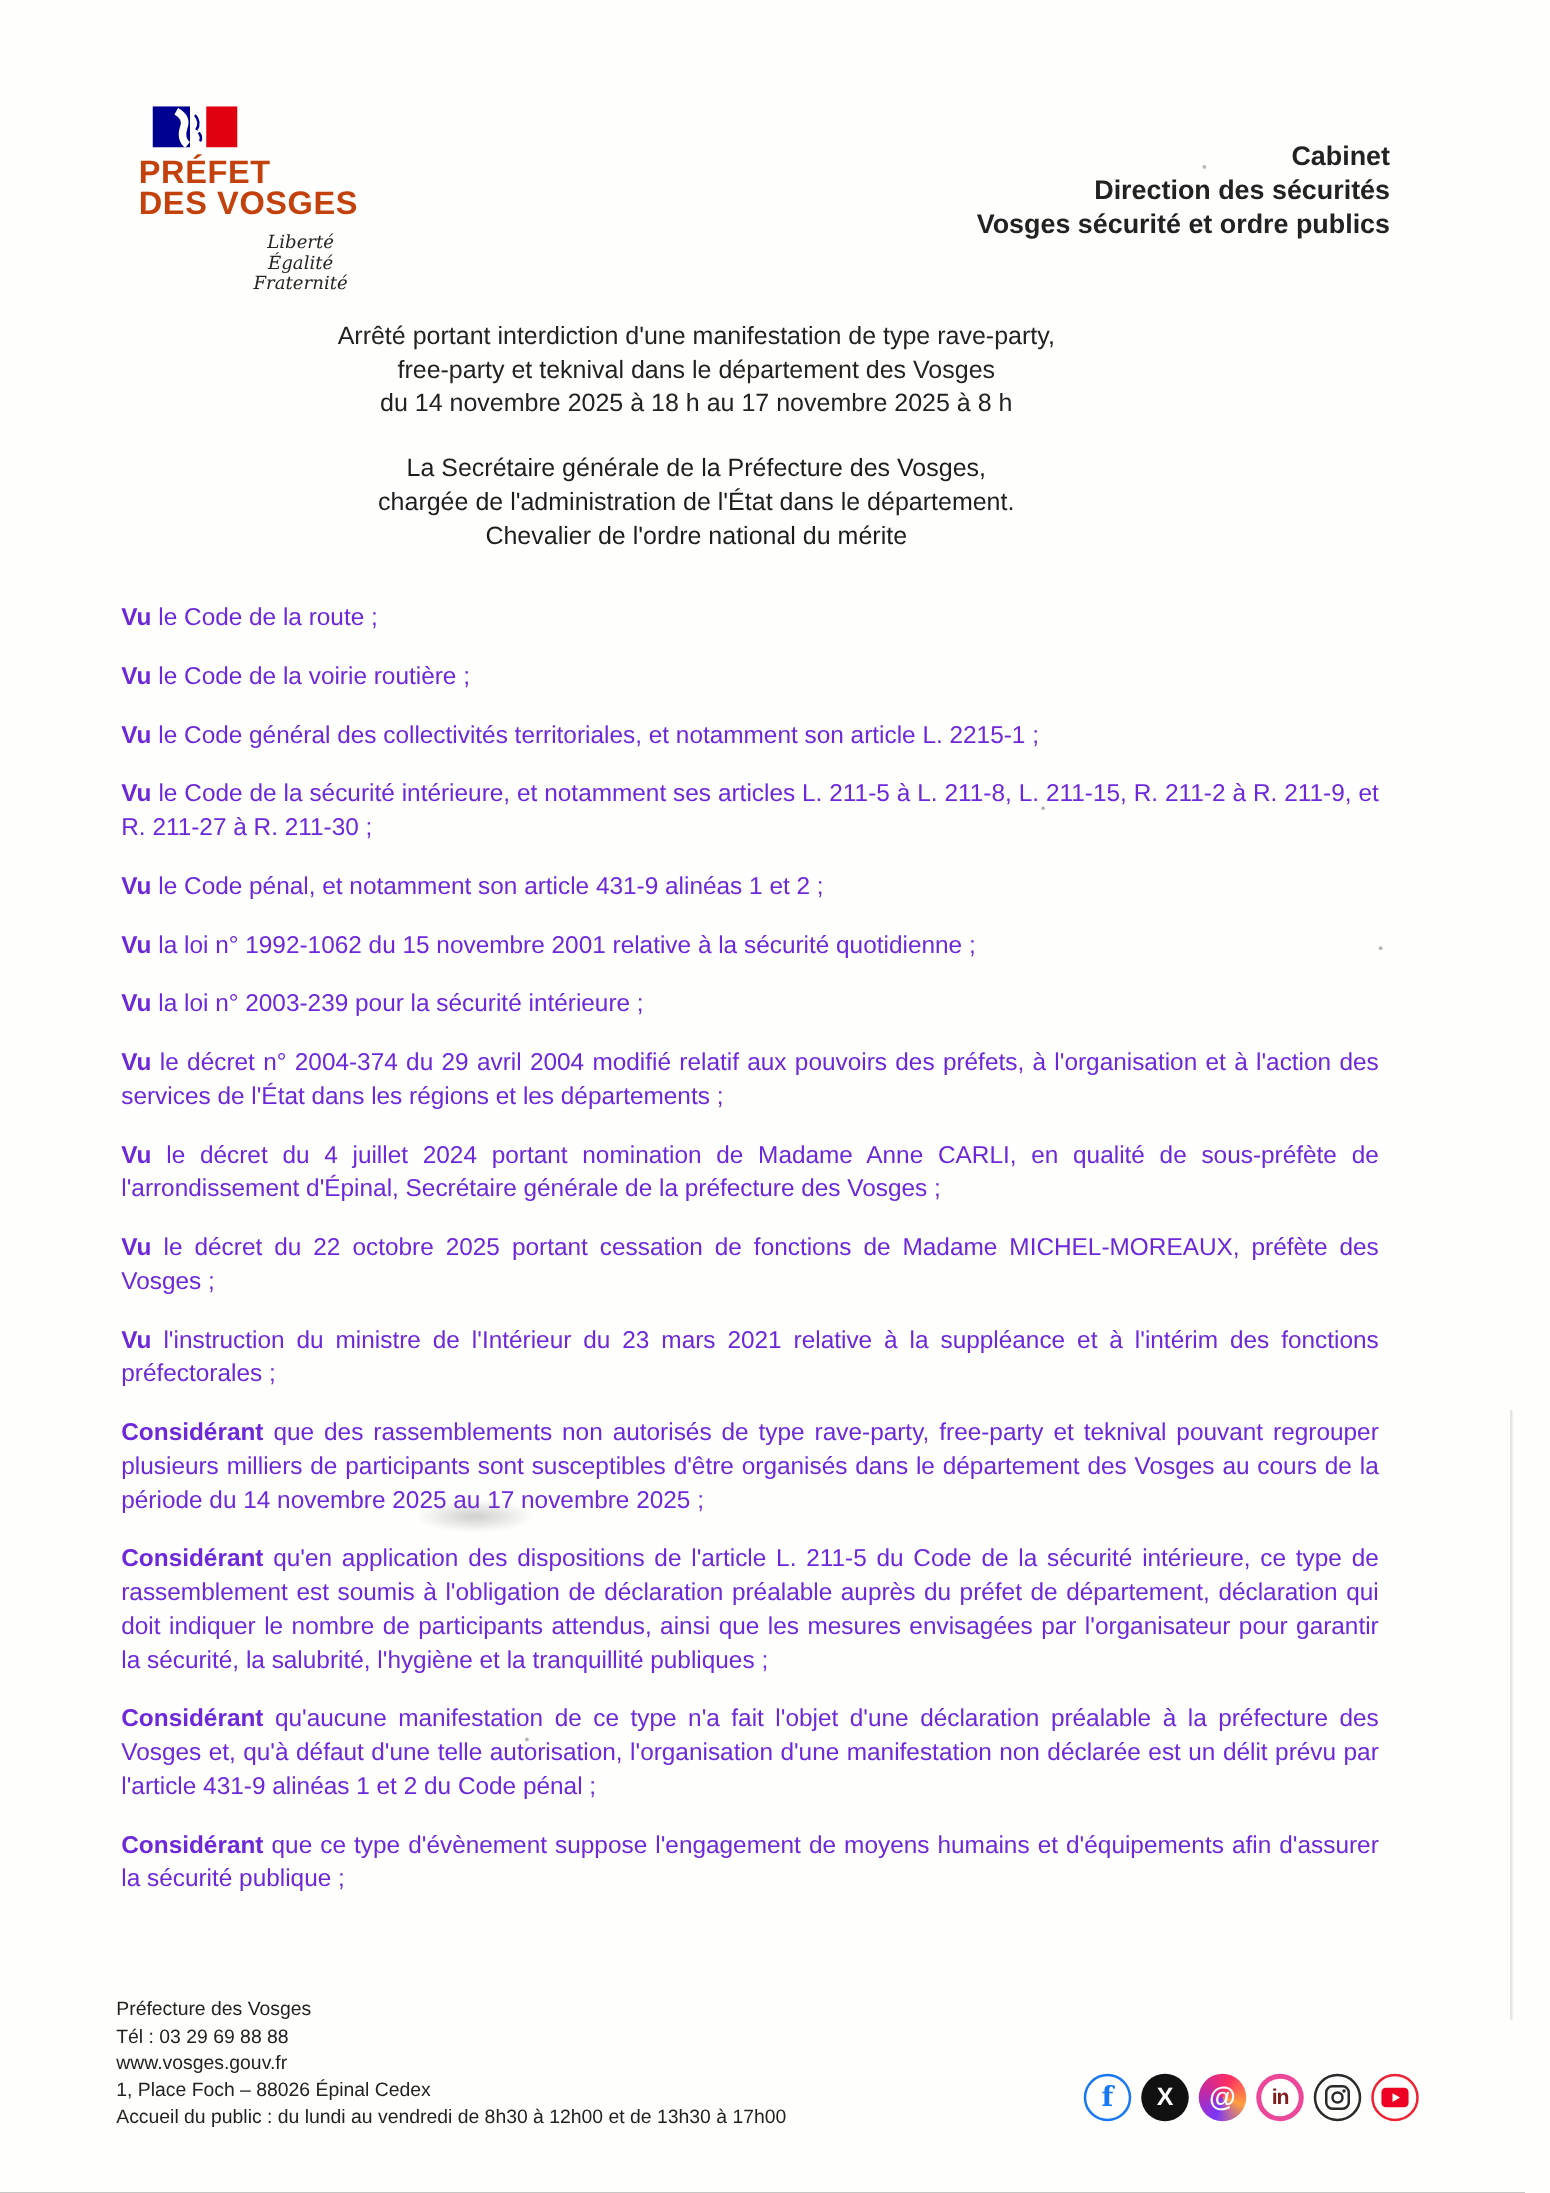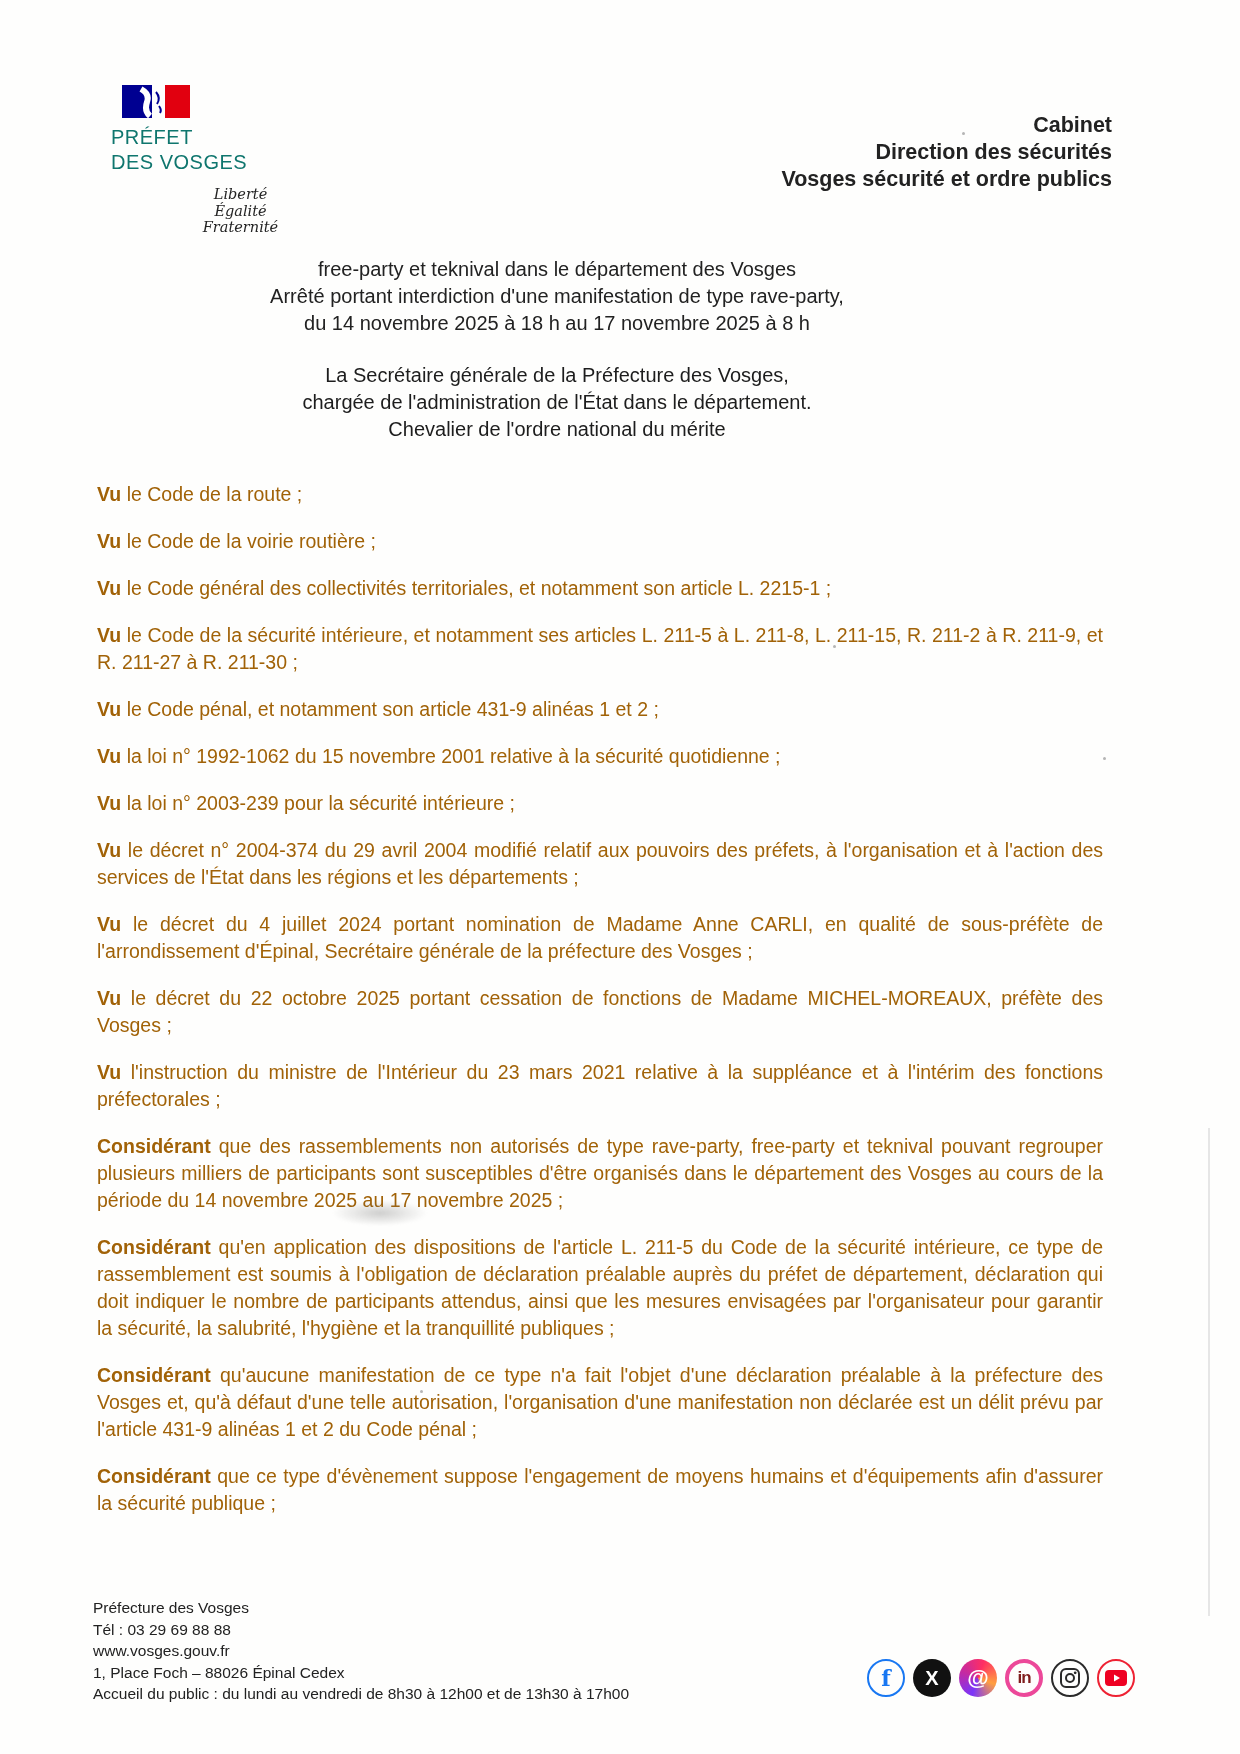--- a/index.html
+++ b/index.html
@@ -10,41 +10,41 @@
     background:#fefefdf
     ;background:#fefefd;
     font-family:"Liberation Sans","DejaVu Sans",sans-serif;
     color:#1f1f1f;
     overflow:hidden;
   }
 
   
   .logo-block{position:absolute;left:110px;top:85px;width:260px;}
   .flag{display:block;margin-left:12px;}
-  .logo-title{margin-top:7px;margin-left:1px;font-weight:normal;font-size:20px;line-height:25px;letter-spacing:.5px;color:#0f766e;}
+  .logo-title{margin-top:7px;margin-left:1px;font-weight:bold;font-size:26px;line-height:25px;letter-spacing:.5px;color:#c2410c;}
   .motto{margin-top:11px;margin-left:1px;font-family:"DejaVu Serif","Liberation Serif",serif;font-style:italic;font-size:14.5px;line-height:16.5px;color:#242424;text-align:center;}
   .header-right{
     position:absolute;top:112px;right:128px;
     text-align:right;font-weight:bold;font-size:21.5px;line-height:27px;color:#222;
   }
 
   
   .title-block{
     position:absolute;left:97px;top:256px;width:920px;
     text-align:center;font-size:20px;line-height:27px;color:#222;
   }
   .authority-block{
     position:absolute;left:97px;top:362px;width:920px;
     text-align:center;font-size:20px;line-height:27px;font-weight:normal;color:#1d1d1d;
   }
 
   
   .body-text{
     position:absolute;left:97px;top:481px;width:1006px;
-    font-size:19.5px;line-height:27px;text-align:justify;color:#a16207;
+    font-size:19.5px;line-height:27px;text-align:justify;color:#6d28d9;
   }
   .body-text p{margin:0 0 20px 0;}
   .body-text strong{font-weight:bold;}
 
   
   .footer-block{
     position:absolute;left:93px;top:1597px;width:700px;
     font-size:15.5px;line-height:21.5px;color:#222;
   }
 
@@ -94,22 +94,22 @@
     </div>
   </div>
 
   <div class="header-right">
     <div>Cabinet</div>
     <div>Direction des sécurités</div>
     <div>Vosges sécurité et ordre publics</div>
   </div>
 
   <div class="title-block">
+    <div>Arrêté portant interdiction d'une manifestation de type rave-party,</div>
     <div>free-party et teknival dans le département des Vosges</div>
-    <div>Arrêté portant interdiction d'une manifestation de type rave-party,</div>
     <div>du 14 novembre 2025 à 18 h au 17 novembre 2025 à 8 h</div>
   </div>
 
   <div class="authority-block">
     <div>La Secrétaire générale de la Préfecture des Vosges,</div>
     <div>chargée de l'administration de l'État dans le département.</div>
     <div>Chevalier de l'ordre national du mérite</div>
   </div>
 
   <div class="body-text">

